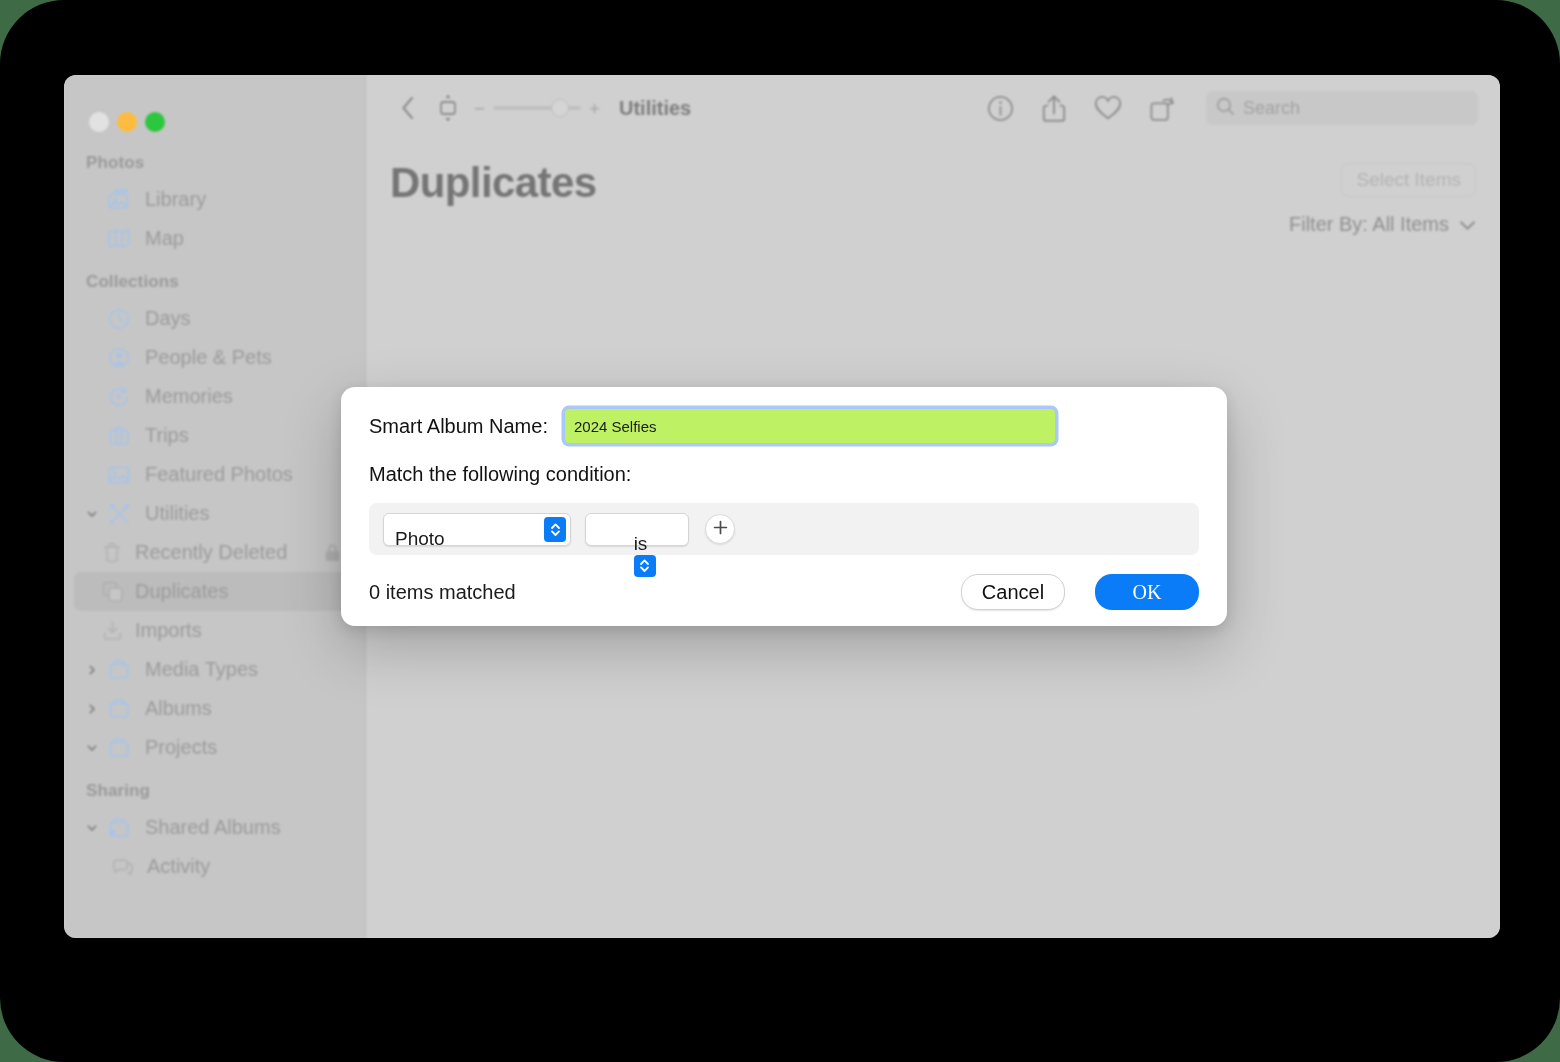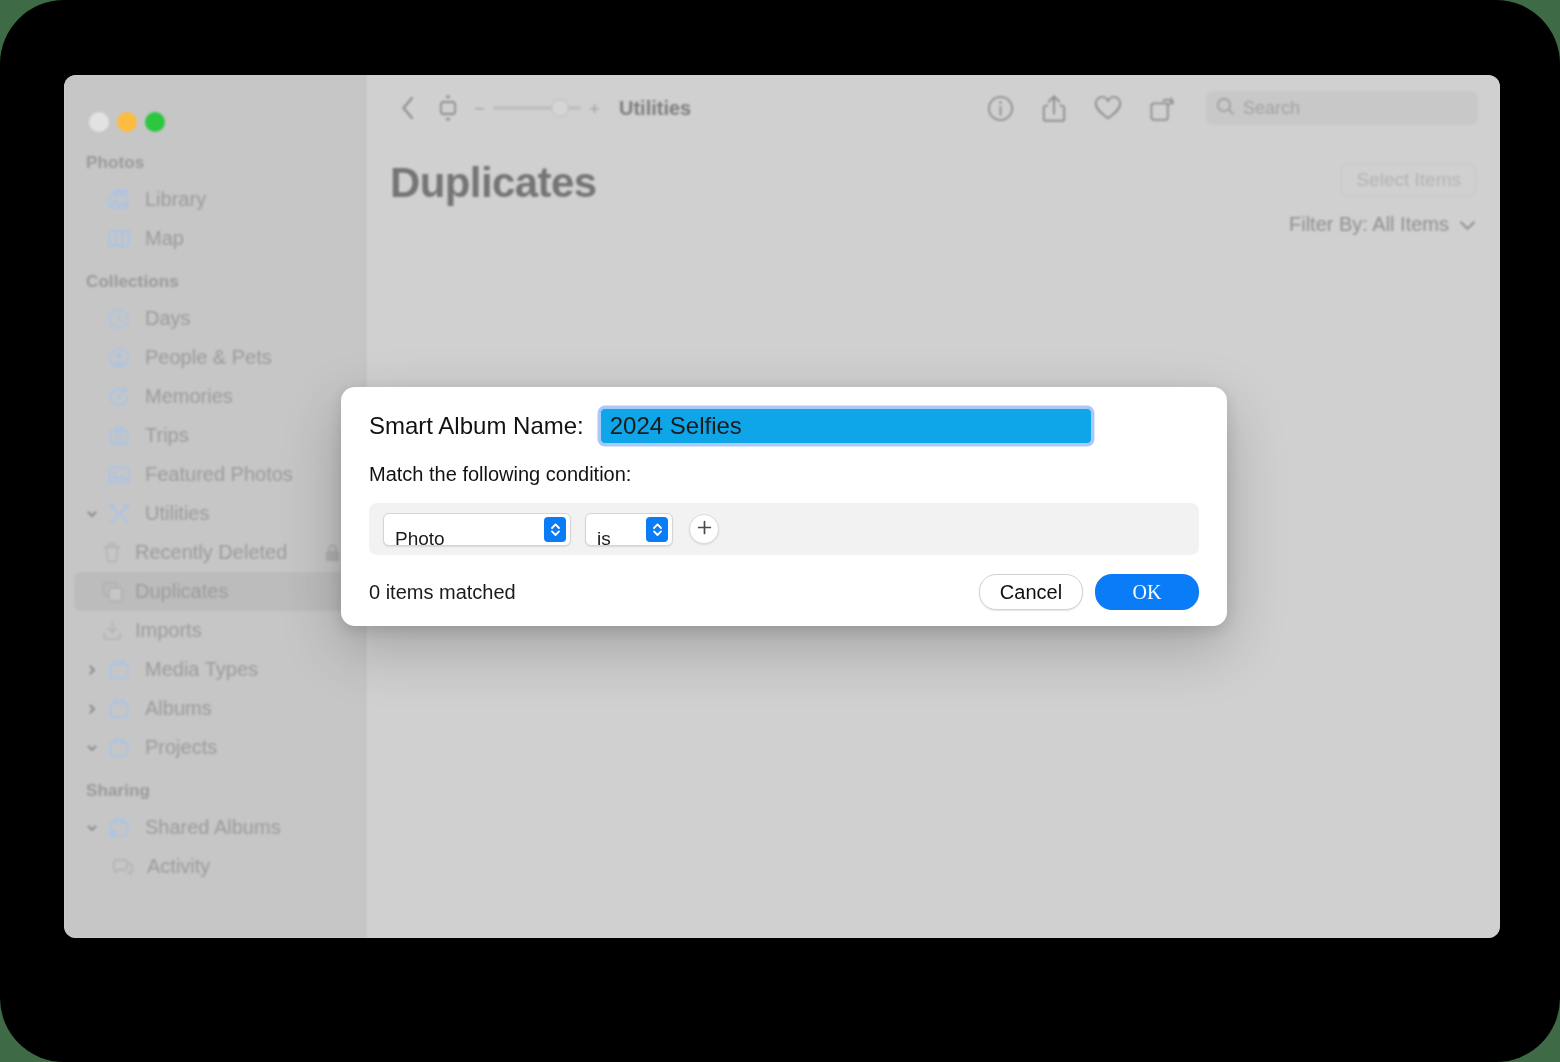--- a/index.html
+++ b/index.html
@@ -157,32 +157,32 @@
     background: #ffffff;
     border-radius: 14px;
     box-shadow: 0 22px 60px rgba(0,0,0,.22), 0 4px 14px rgba(0,0,0,.12);
     z-index: 50;
     padding: 0 28px;
     font-size: 20px;
     color: #1a1a1a;
   }
 
   #row-name { display: flex; align-items: center; height: 36px; margin-top: 21px; }
-  #row-name .lab { font-size: 24px; color: #121212; }
+  #row-name .lab { font-size: 20px; color: #121212; }
   #name-field {
     margin-left: 16px;
     flex: 1 1 auto;
     height: 36px;
-    background: #0ea5e9;
+    background: #bef264;
     border: 1.5px solid #a9c8f5;
     border-radius: 5px;
     box-shadow: 0 0 0 2.5px rgba(101,157,243,.55);
     display: flex; align-items: center;
     padding: 0 9px;
-    font-size: 24px;
+    font-size: 15px;
     color: #1b1b1b;
     max-width: 492px;
   }
   #match-label { margin-top: 19px; font-size: 20px; color: #121212; }
 
   #cond-band {
     margin-top: 17px;
     height: 52px;
     background: #f2f2f2;
     border-radius: 8px;
@@ -211,38 +211,39 @@
     border-radius: 4px;
     display: flex; flex-direction: column;
     align-items: center; justify-content: center;
     gap: 2px;
     margin-left: 8px;
     flex: 0 0 22px;
   }
   .stepper svg { display: block; }
 
   #popup-subject { width: 188px; }
-  #popup-operator { width: 88px; margin-left: 14px; }
+  #popup-operator { width: 104px; margin-left: 14px; flex-direction: column; }
   #popup-value { flex: 1 1 auto; margin-left: 14px; }
 
   #add-cond {
     width: 30px; height: 30px;
     margin-left: 16px;
     border-radius: 50%;
     background: #ffffff;
     border: 1px solid #dcdcdc;
     box-shadow: 0 1px 2px rgba(0,0,0,.10);
     display: flex; align-items: center; justify-content: center;
     flex: 0 0 30px;
     color: #4a4a4a;
   }
 
   #dialog-footer {
     display: flex; align-items: center;
     margin-top: 19px;
+    gap: 18px;
   }
   #matched { font-size: 20px; color: #1b1b1b; flex: 1 1 auto; }
   .dbtn {
     height: 36px;
     min-width: 104px;
     border-radius: 17px;
     display: flex; align-items: center; justify-content: center;
     font-size: 20px;
   }
   #btn-cancel { background: #fff; border: 1px solid #d2d2d2; color: #101010;

